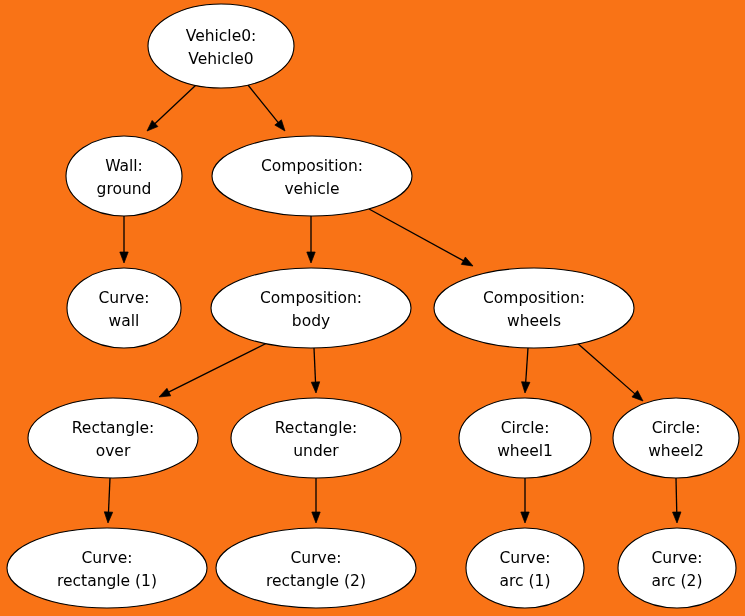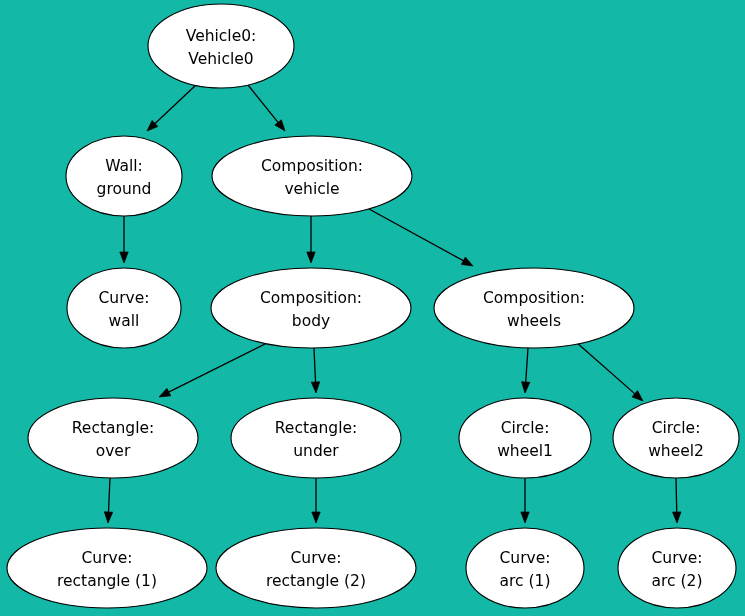--- a/index.html
+++ b/index.html
@@ -7,21 +7,21 @@
     padding: 0;
     background: #ffffff;
   }
   body {
     font-family: "DejaVu Sans", sans-serif;
   }
   #graph-canvas {
     position: relative;
     width: 745px;
     height: 616px;
-    background: #14b8a6;
+    background: #f97316;
     overflow: hidden;
   }
   #graph-svg {
     position: absolute;
     top: 0;
     left: 0;
     width: 745px;
     height: 616px;
   }
   .node-ellipse {

